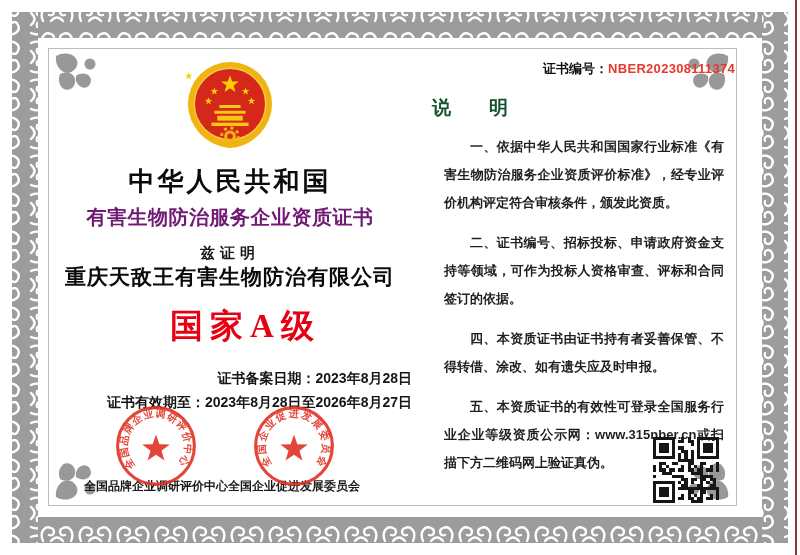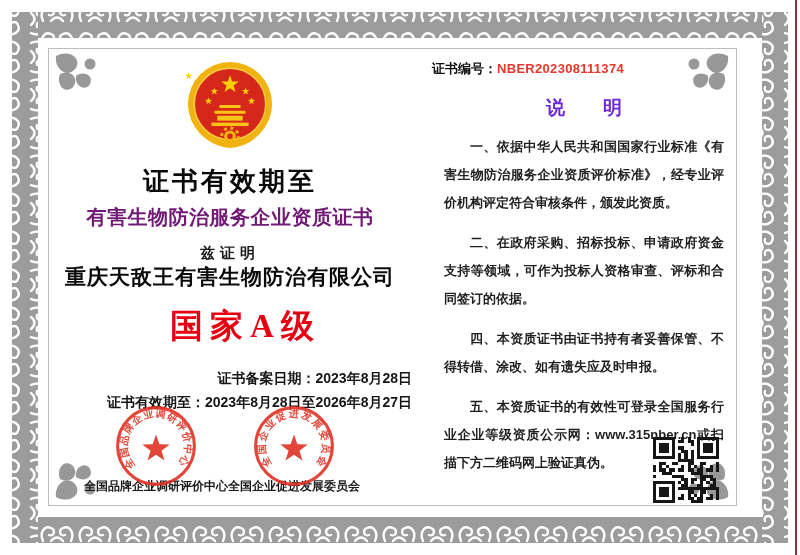--- a/index.html
+++ b/index.html
@@ -20,23 +20,23 @@
   .dates{margin-top:17px;text-align:right;padding-left:27px;font-size:14px;font-weight:bold;
          line-height:24px;color:#151515;}
   .seals{position:absolute;left:0;top:358px;width:354px;display:flex;justify-content:center;gap:8px;}
   .seal-wrap{position:relative;width:130px;height:98px;}
   .seal-caption{position:absolute;left:-14px;top:72px;width:158px;text-align:center;
                 font-size:12px;font-weight:bold;color:#1a1a1a;letter-spacing:0;}
   .seal-svg{position:absolute;left:17px;top:-10px;opacity:0.9;}
 
   
   .right-col{position:absolute;left:432px;top:48px;width:304px;height:457px;}
-  .cert-no{margin-top:12px;text-align:left;font-size:13px;font-weight:bold;padding-right:1px;}
+  .cert-no{margin-top:12px;text-align:right;font-size:13px;font-weight:bold;padding-right:1px;}
   .cert-no .no-val{color:#e8372c;letter-spacing:0.3px;}
-  .notes-heading{margin-top:17px;text-align:center;font-size:19px;font-weight:bold;color:#6d28d9;}
+  .notes-heading{margin-top:17px;font-size:19px;font-weight:bold;color:#14532d;}
   .notes-body{margin-top:6px;}
   .notes-body p{margin:12px;font-size:13px;font-weight:bold;line-height:28px;color:#1f1f1f;
                 text-align:justify;text-indent:2em;}
   .qr-box{position:absolute;left:221px;top:389px;width:66px;height:66px;}
 </style>
 </head>
 <body>
 
 <div class="stage">
 
@@ -98,21 +98,21 @@
         <rect x="29" y="53" width="32" height="3" rx="1"></rect>
         <rect x="32" y="58" width="26" height="5"></rect>
         <rect x="26" y="65" width="38" height="3.5"></rect>
       </g>
       <circle cx="45" cy="79" r="8.5" fill="none" stroke="#f0b310" stroke-width="3" stroke-dasharray="3 3.7"></circle>
       <circle cx="45" cy="79" r="6" fill="#f0b310"></circle>
       <circle cx="45" cy="79" r="2.8" fill="#d5281a"></circle>
       <path d="M12,70 Q24,87 45,89 Q66,87 78,70" stroke="#f0b310" stroke-width="4" fill="none"></path>
     </svg>
 
-    <div class="country">证书有效期至</div>
+    <div class="country">中华人民共和国</div>
     <div class="cert-title">有害生物防治服务企业资质证书</div>
     <div class="certify">兹证明</div>
     <div class="company">重庆天敌王有害生物防治有限公司</div>
     <div class="grade">国家A级</div>
 
     <div class="dates">
       <div><span>证书备案日期：</span><span>2023年8月28日</span></div>
       <div><span>证书有效期至：</span><span>2023年8月28日至2026年8月27日</span></div>
     </div>
 
@@ -150,21 +150,21 @@
 
   <div class="right-col">
     <div class="cert-no">
       <span>证书编号：</span><span class="no-val">NBER202308111374</span>
     </div>
 
     <div class="notes-heading">说　　明</div>
 
     <div class="notes-body">
       <p>一、依据中华人民共和国国家行业标准《有害生物防治服务企业资质评价标准》，经专业评价机构评定符合审核条件，颁发此资质。</p>
-      <p>二、在政府采购、招标投标、申请政府资金支持等领域，可作为投标人资格审查、评标和合同签订的依据。</p>
+      <p>二、证书编号、招标投标、申请政府资金支持等领域，可作为投标人资格审查、评标和合同签订的依据。</p>
       <p>四、本资质证书由证书持有者妥善保管、不得转借、涂改、如有遗失应及时申报。</p>
       <p>五、本资质证书的有效性可登录全国服务行业企业等级资质公示网：www.315nber.cn或扫描下方二维码网上验证真伪。</p>
     </div>
 
     <svg class="qr-box" viewBox="0 0 21 21" shape-rendering="crispEdges">
         <g fill="#161616">
           <rect x="0" y="0" width="1" height="1"></rect>
           <rect x="1" y="0" width="1" height="1"></rect>
           <rect x="2" y="0" width="1" height="1"></rect>
           <rect x="3" y="0" width="1" height="1"></rect>

